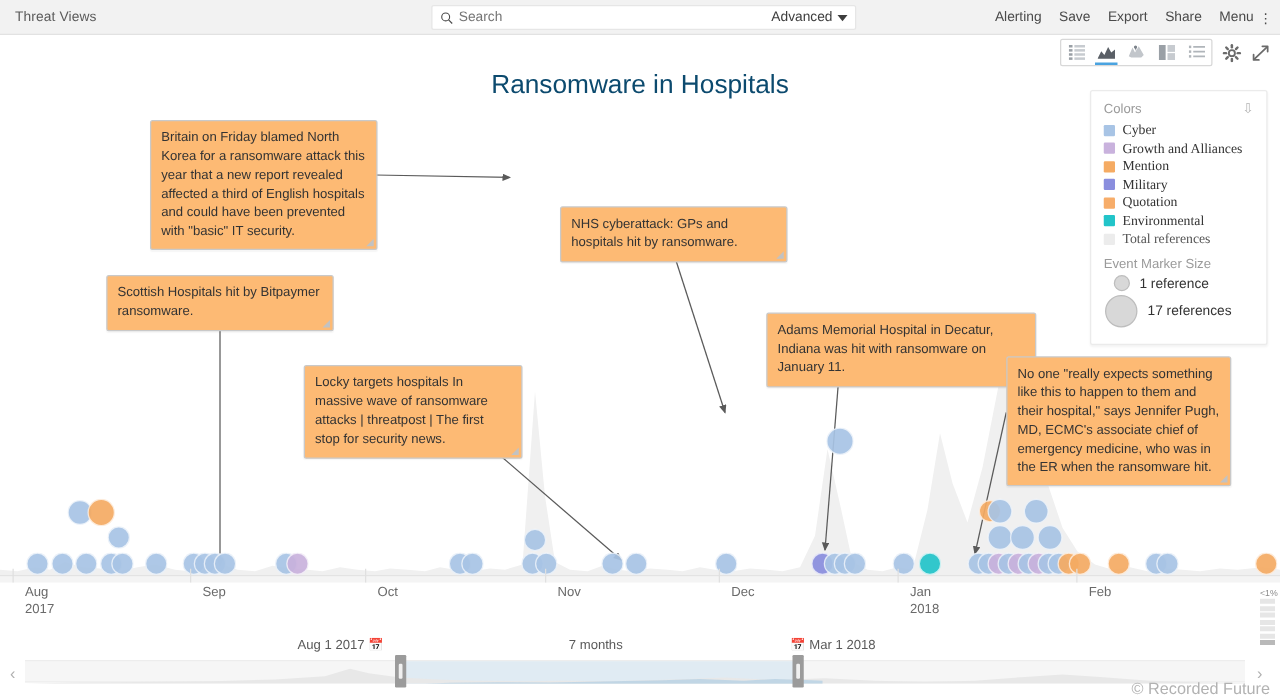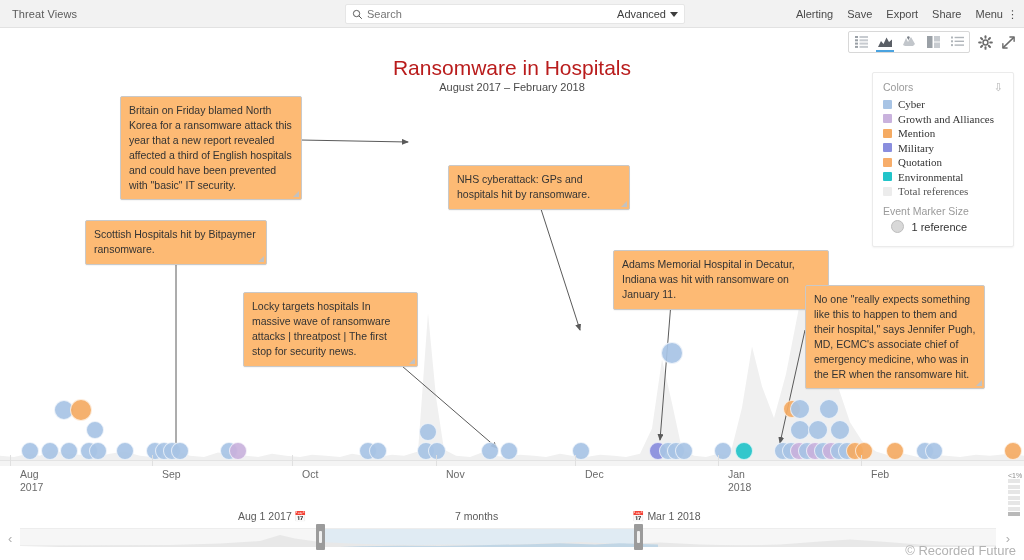--- a/index.html
+++ b/index.html
@@ -60,21 +60,21 @@
   }
   .vbtn.active::after {
     content: ""; position: absolute; left: 3px; right: 3px; bottom: 0; height: 2px;
     background: #4aa3e0;
   }
   .icon-ext { width: 15px; height: 15px; cursor: pointer; }
 
   
   .title {
     position: absolute; left: 0; top: 56px; width: 1024px; text-align: center;
-    font-size: 21px; color: #b91c1c; font-weight: 400;
+    font-size: 21px; color: #0c4a6e; font-weight: 400;
   }
   .subtitle {
     position: absolute; left: 0; top: 81px; width: 1024px; text-align: center;
     font-size: 11px; color: #4a4a4a;
   }
 
   
   .legend {
     position: absolute; right: 10px; top: 72px; width: 142px;
     background: #ffffff; border: 1px solid #ebebeb; border-radius: 2px;
@@ -248,21 +248,20 @@
       </g>
     </svg>
     <svg class="icon-ext" viewBox="0 0 16 16">
       <path d="M9.5 2.2 L14 2.2 L14 6.7" fill="none" stroke="#6b6b6b" stroke-width="1.5" stroke-linecap="round" stroke-linejoin="round"></path>
       <path d="M6.5 13.8 L2 13.8 L2 9.3" fill="none" stroke="#6b6b6b" stroke-width="1.5" stroke-linecap="round" stroke-linejoin="round"></path>
       <line x1="2.6" y1="13.2" x2="13.4" y2="2.8" stroke="#6b6b6b" stroke-width="1.5" stroke-linecap="round"></line>
     </svg>
   </div>
 
   <div class="title">Ransomware in Hospitals</div>
-  <div class="subtitle">August 2017 – February 2018</div>
 
   <svg id="density" class="chart" width="1024" height="360" viewBox="0 0 1024 360" preserveAspectRatio="none">
       <path d="M0,360 L0,355.8 L14,356.9 L28,353.7 L40,355.8 L52,349.5 L66,353.7 L80,354.8 L95,356.9 L110,353.7 L124,351.6 L140,355.8 L152,356.9 L166,354.8 L178,351.6 L190,355.8 L204,356.9 L218,352.6 L232,354.8 L246,355.8 L258,356.9 L272,353.7 L286,355.8 L300,356.9 L312,354.8 L326,355.8 L340,356.9 L352,353.7 L364,355.8 L378,356.9 L392,354.8 L404,355.8 L418,351.6 L428,213.0 L436,297.0 L444,349.5 L456,355.8 L470,356.9 L482,352.6 L494,355.8 L506,356.9 L520,354.8 L534,355.8 L546,356.9 L560,353.7 L572,355.8 L586,356.9 L600,354.8 L614,355.8 L626,356.9 L640,353.7 L652,328.5 L662,259.2 L672,303.3 L682,349.5 L694,355.8 L706,356.9 L718,353.7 L730,355.8 L742,307.5 L752,246.6 L762,286.5 L774,318.0 L786,273.9 L800,202.5 L812,221.4 L824,234.0 L838,286.5 L850,322.2 L862,341.1 L876,351.6 L890,355.8 L904,353.7 L918,356.9 L932,354.8 L946,355.8 L960,356.9 L976,354.8 L990,355.8 L1010,353.7 L1024,355.8 L1024,360 Z" fill="#f0f0f0"></path>
     </svg>
 
   <svg id="connectors" style="position:absolute;left:0;top:0;width:1024px;height:560px;pointer-events:none;">
     <defs>
       <marker id="arrowhead" markerWidth="7" markerHeight="7" refX="6" refY="3" orient="auto">
         <path d="M0,0 L7,3 L0,6 Z" fill="#5a5a5a"></path>
       </marker>
@@ -407,20 +406,24 @@
     <div class="lrow muted">
       <span class="sw sw-area"></span>
       <span class="lbl">Total references</span>
     </div>
     <div class="legend-sub">Event Marker Size</div>
     <div id="legend-sizes">
         <div class="sizerow">
           <div class="sizedot" style="width: 13px; height: 13px; margin-left: 7.5px;"></div>
           <span>1 reference</span>
         </div>
+        <div class="sizerow">
+          <div class="sizedot" style="width: 26px; height: 26px; margin-left: 1px;"></div>
+          <span>17 references</span>
+        </div>
       </div>
   </div>
 
   <div class="scrollind">
     <span class="pctlbl">&lt;1%</span>
     <div class="seg"></div>
     <div class="seg"></div>
     <div class="seg"></div>
     <div class="seg"></div>
     <div class="seg"></div>

